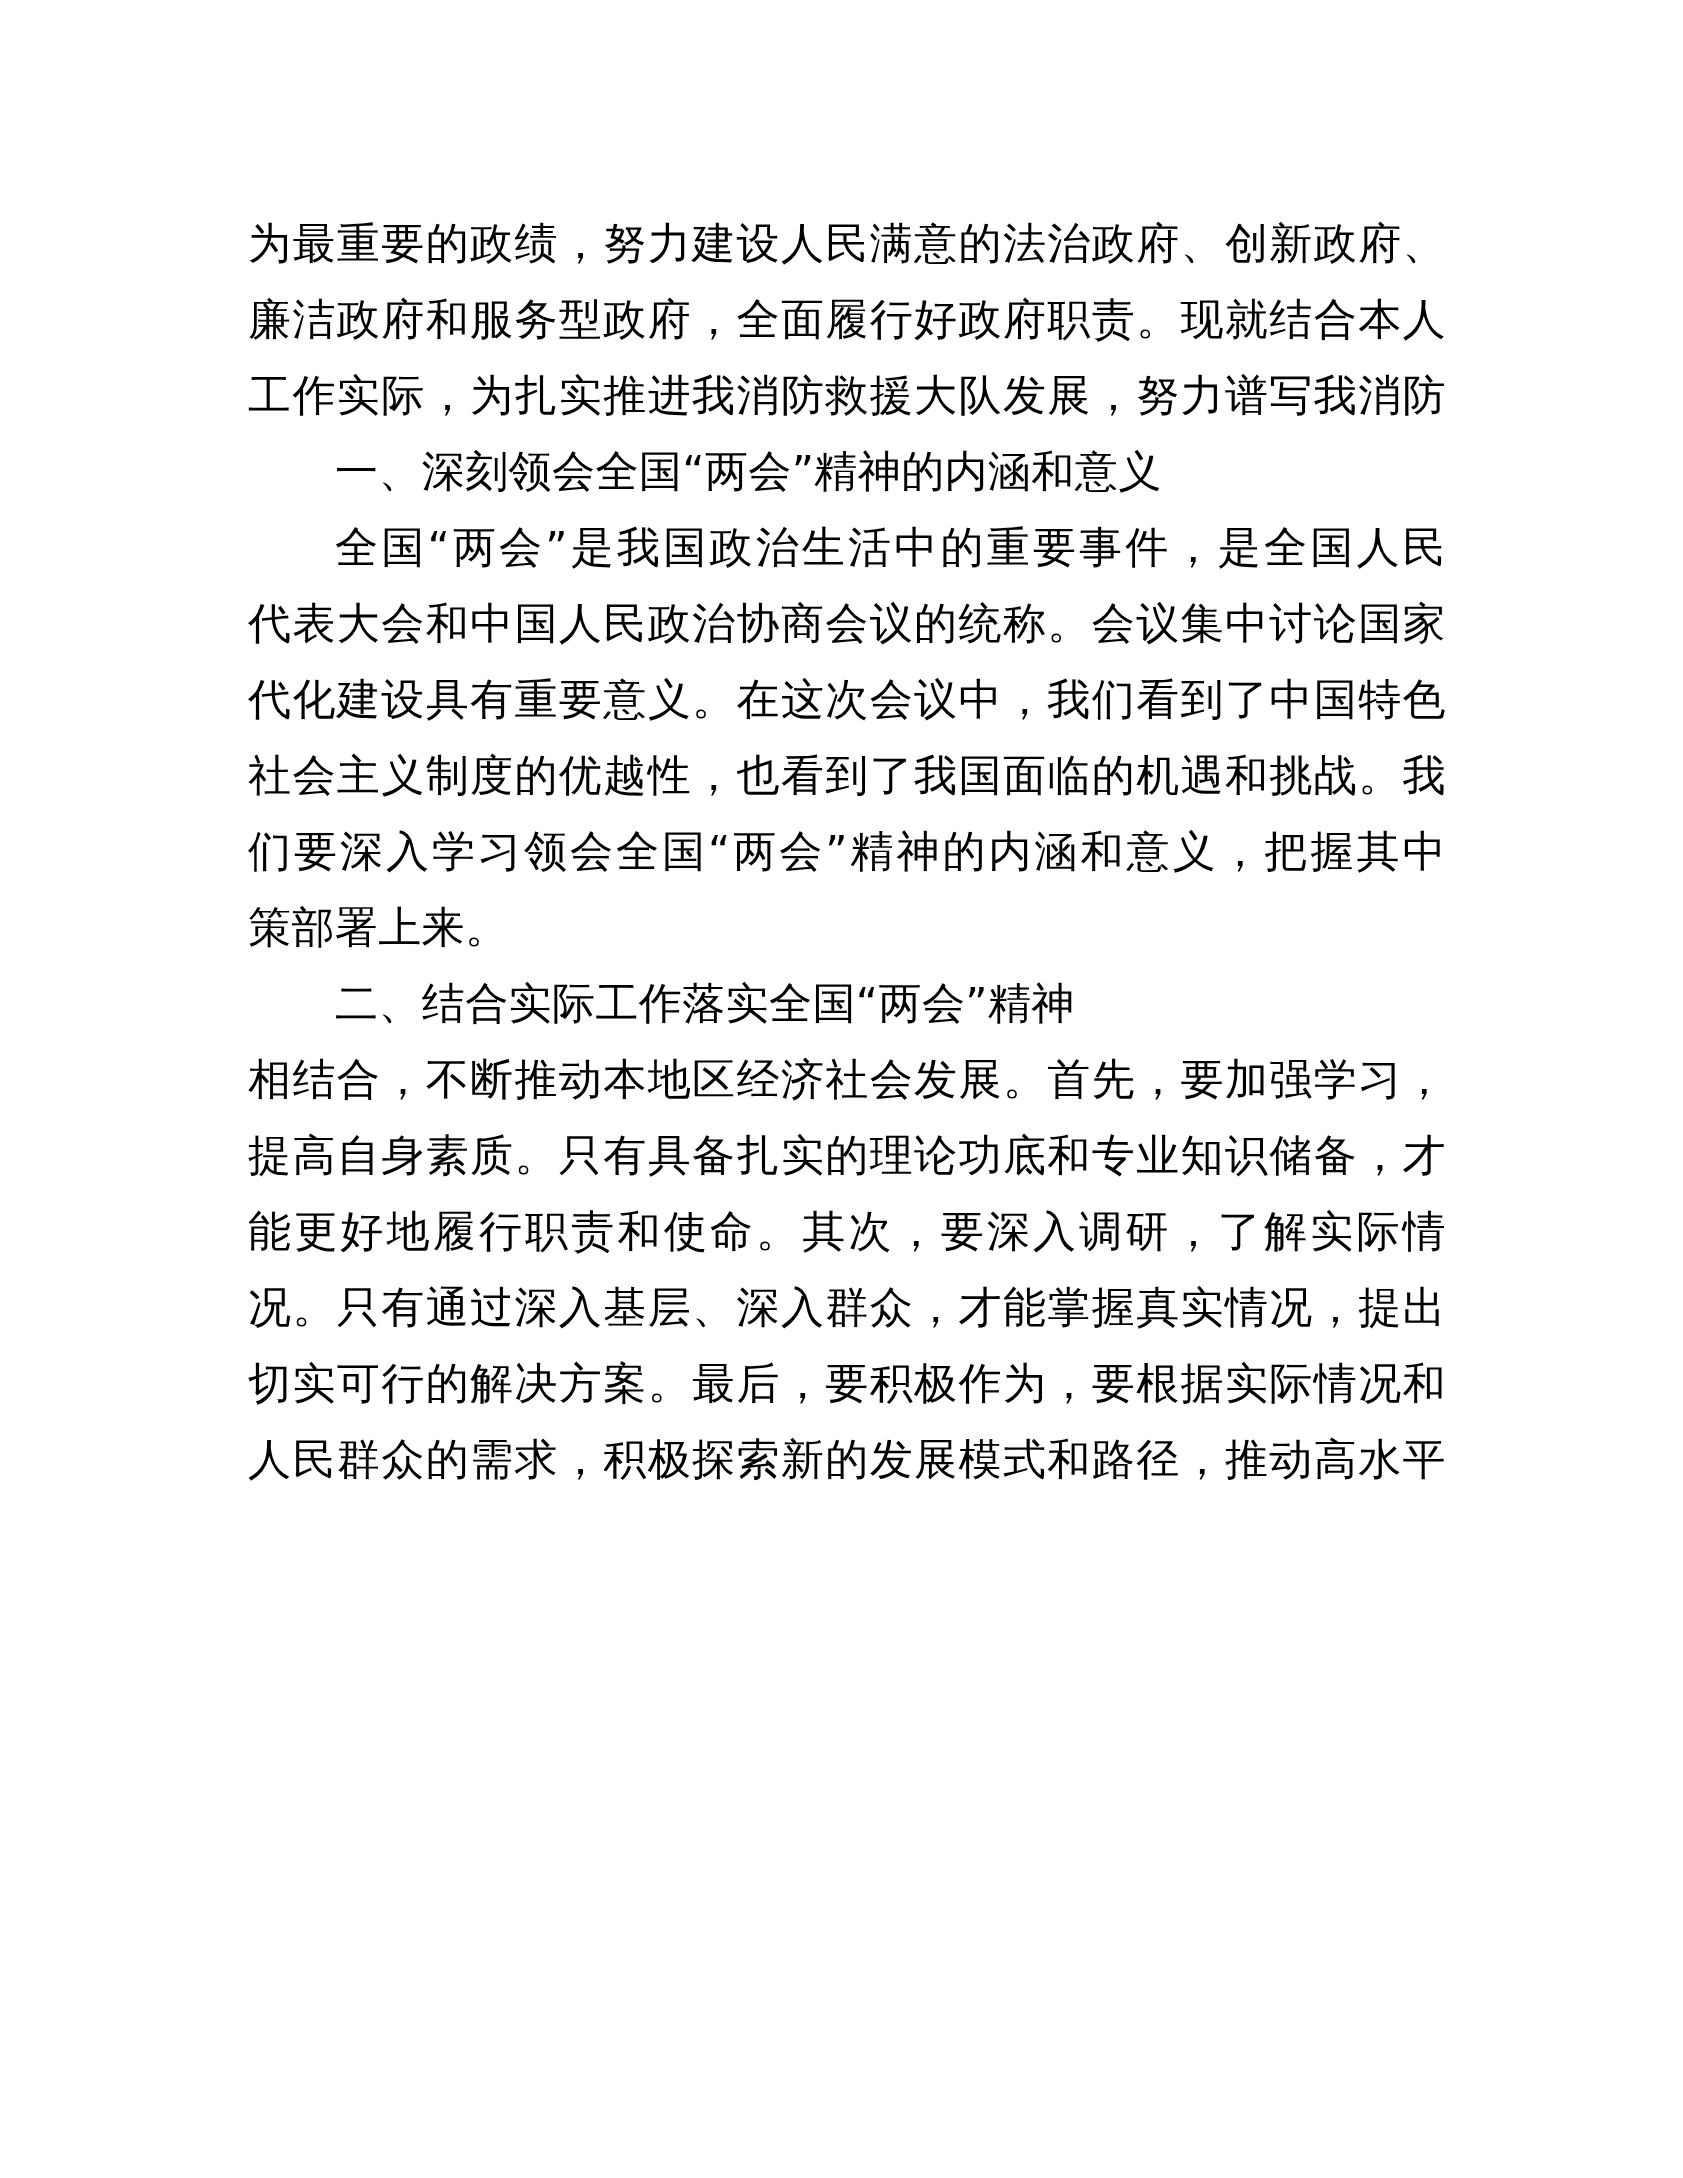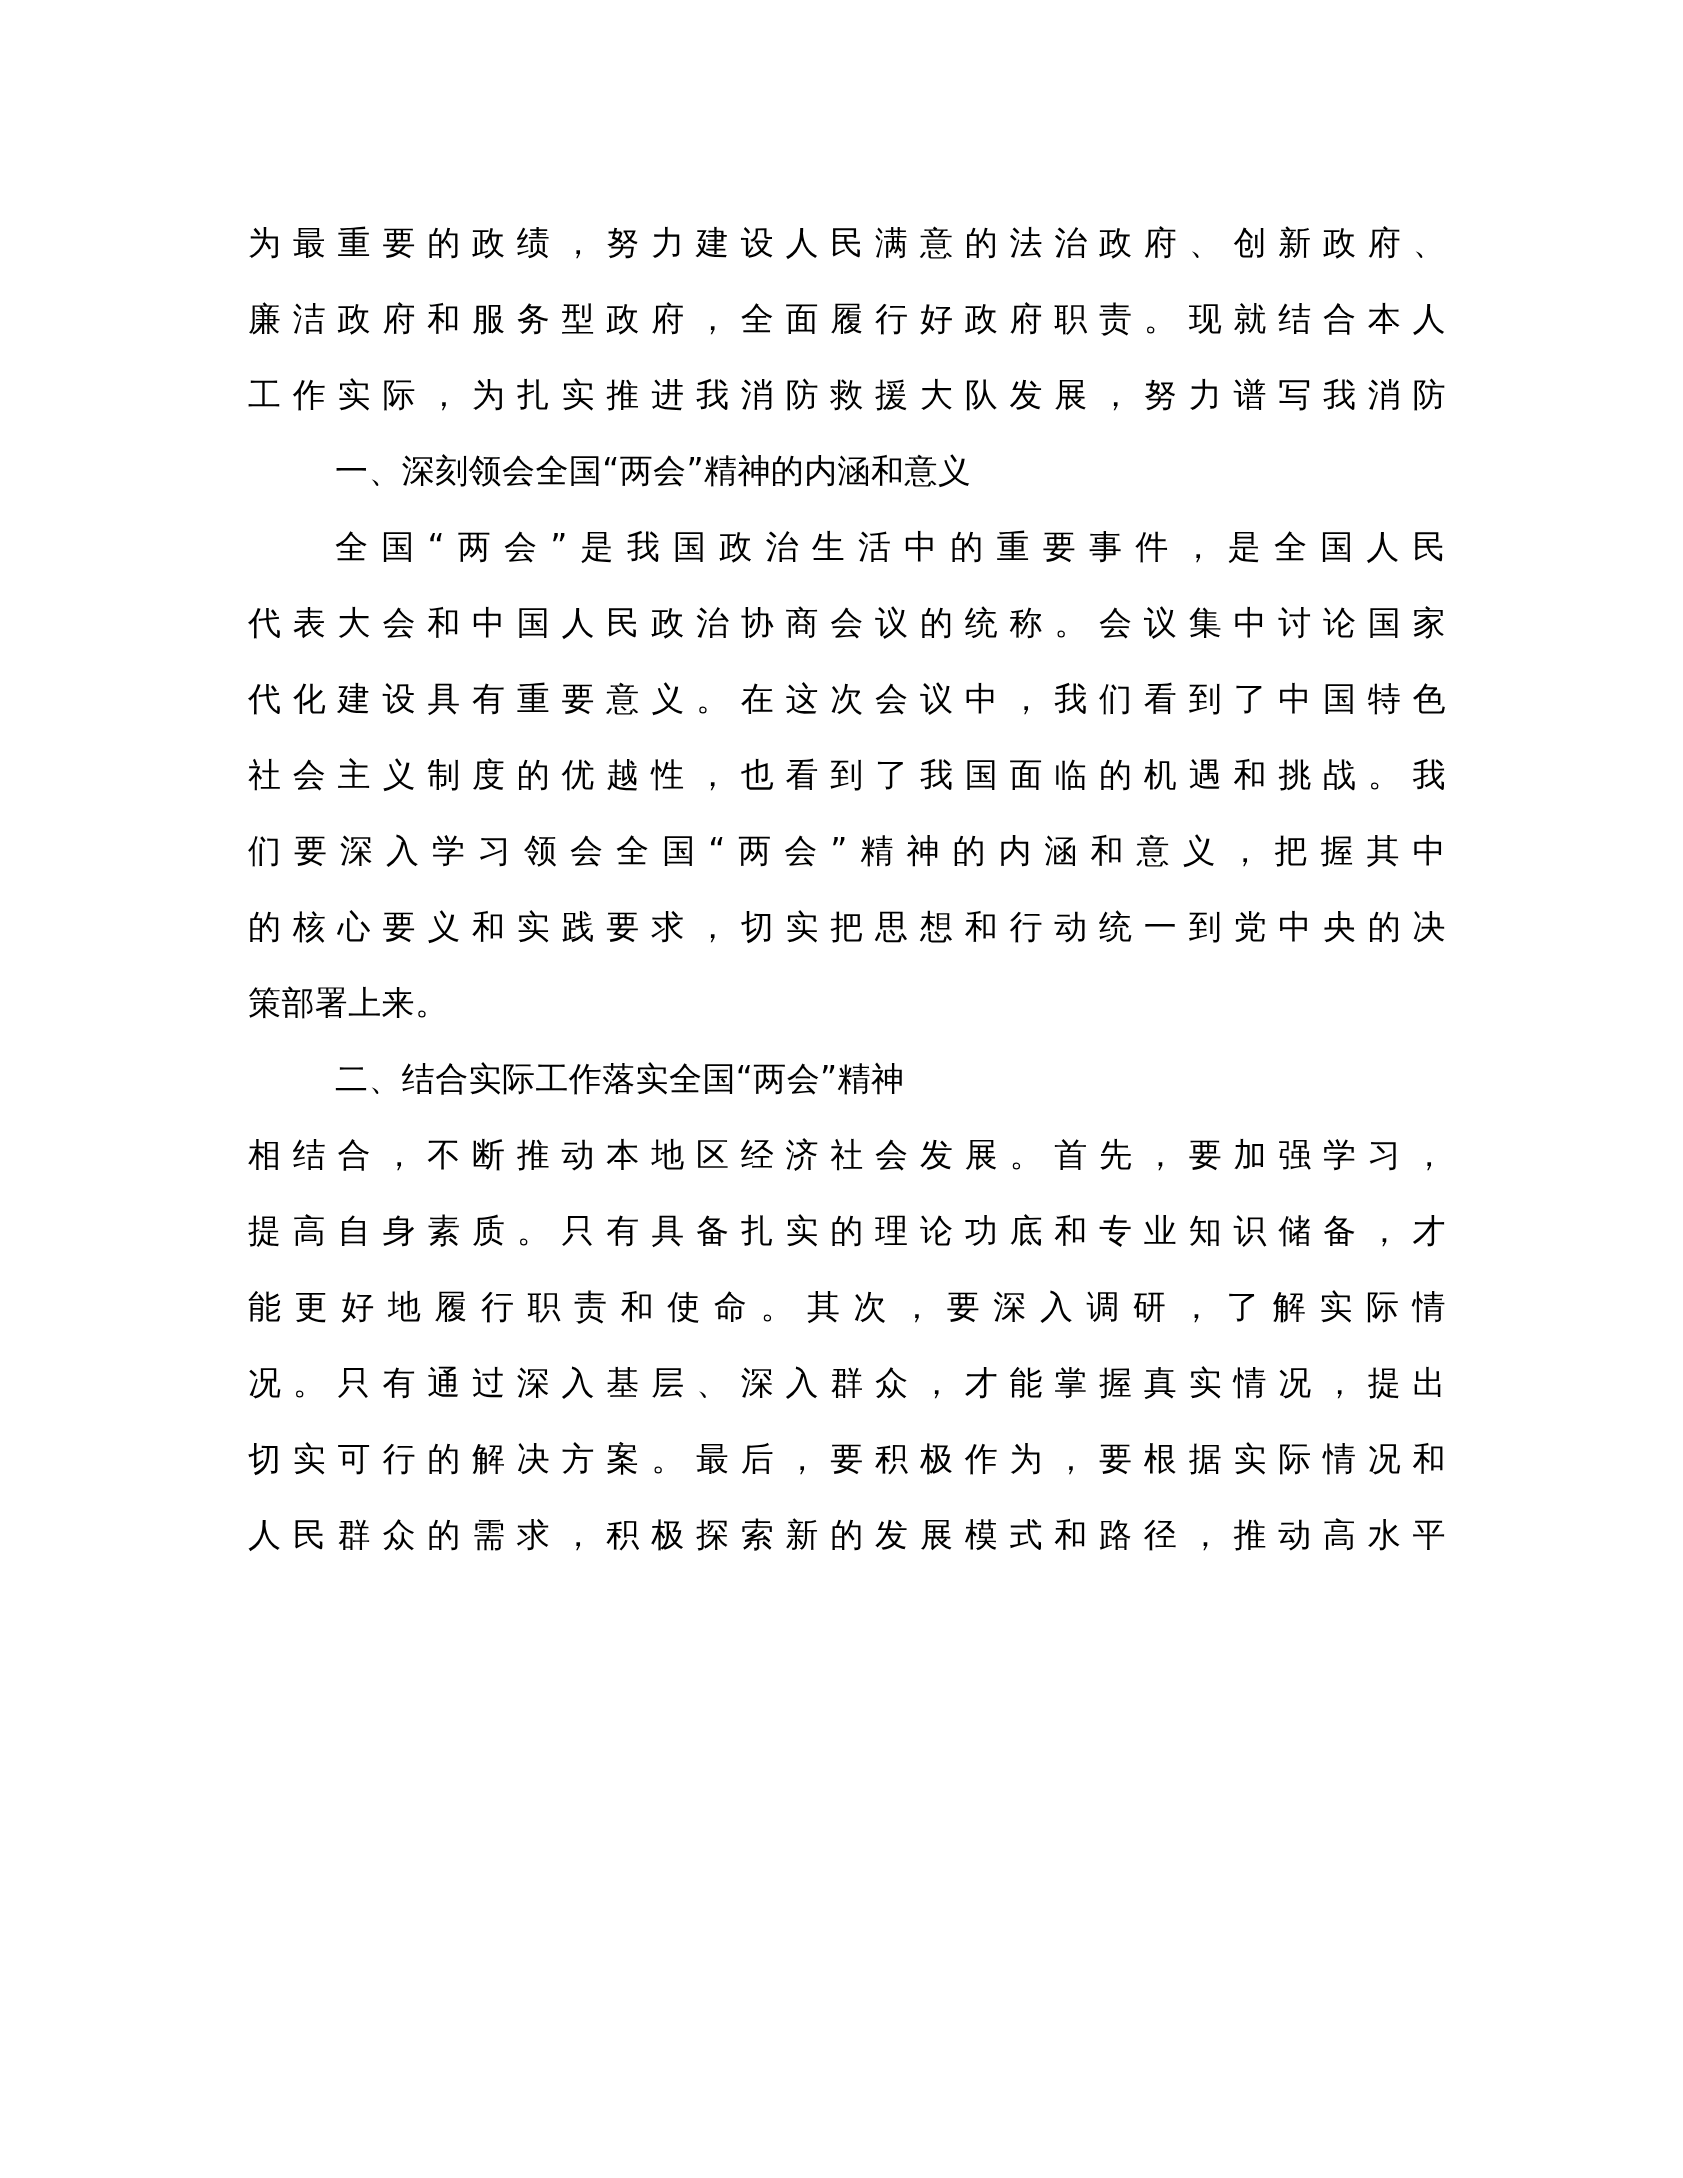--- a/index.html
+++ b/index.html
@@ -17,21 +17,21 @@
   }
   .page {
     position: absolute;
     left: 248px;
     top: 205px;
     width: 1198px;
   }
   .line {
     height: 76px;
     line-height: 76px;
-    font-size: 33px;
+    font-size: 43px;
     white-space: nowrap;
     letter-spacing: 0.4px;
     text-align: justify;
     text-align-last: justify;
   }
   .line.last {
     text-align-last: left;
   }
   .line.indent {
     padding-left: 87px;
@@ -52,21 +52,20 @@
   </div>
 
   <div class="line indent heading">一、深刻领会全国“两会”精神的内涵和意义</div>
 
   <div>
     <div class="line indent">全国“两会”是我国政治生活中的重要事件，是全国人民</div>
     <div class="line">代表大会和中国人民政治协商会议的统称。会议集中讨论国家</div>
     <div class="line">代化建设具有重要意义。在这次会议中，我们看到了中国特色</div>
     <div class="line">社会主义制度的优越性，也看到了我国面临的机遇和挑战。我</div>
     <div class="line">们要深入学习领会全国“两会”精神的内涵和意义，把握其中</div>
-    <div class="line">的核心要义和实践要求，切实把思想和行动统一到党中央的决</div>
     <div class="line last">策部署上来。</div>
   </div>
 
   <div class="line indent heading">二、结合实际工作落实全国“两会”精神</div>
 
   <div>
     <div class="line">相结合，不断推动本地区经济社会发展。首先，要加强学习，</div>
     <div class="line">提高自身素质。只有具备扎实的理论功底和专业知识储备，才</div>
     <div class="line">能更好地履行职责和使命。其次，要深入调研，了解实际情</div>
     <div class="line">况。只有通过深入基层、深入群众，才能掌握真实情况，提出</div>

